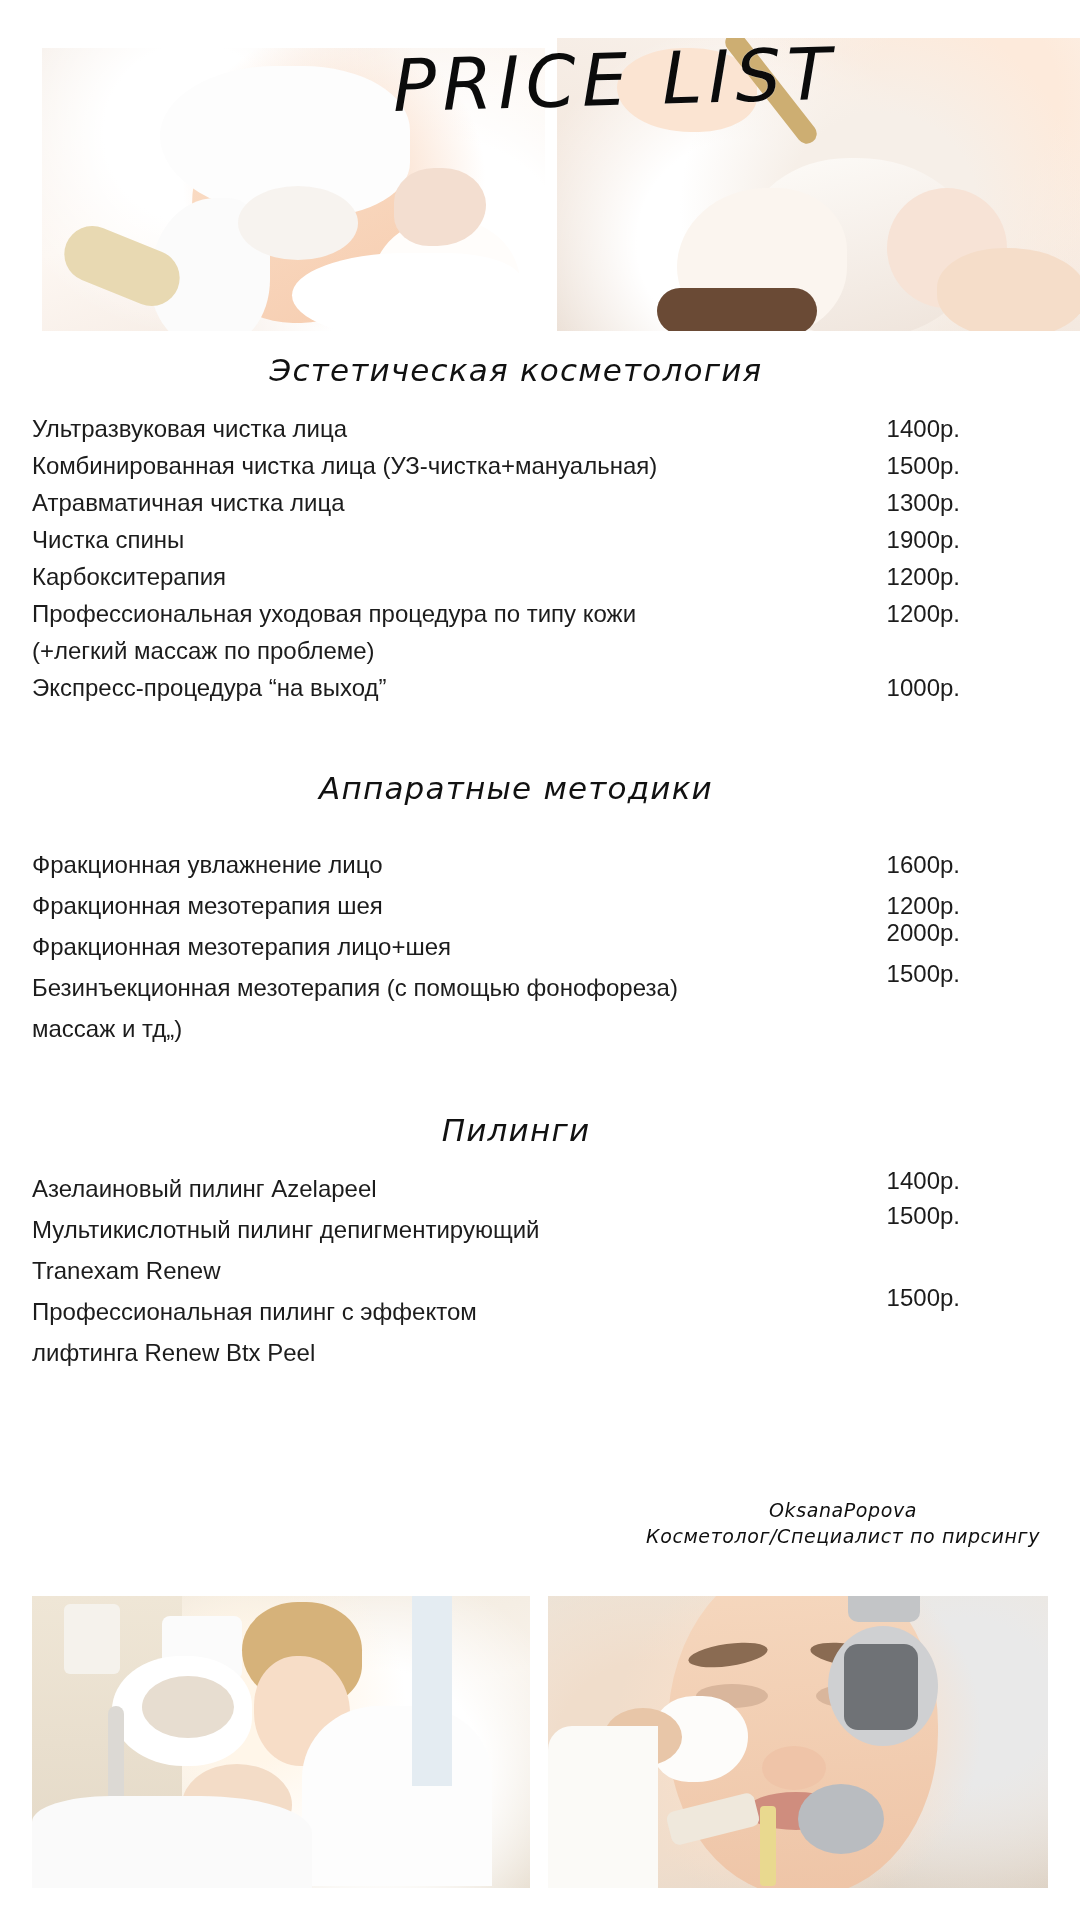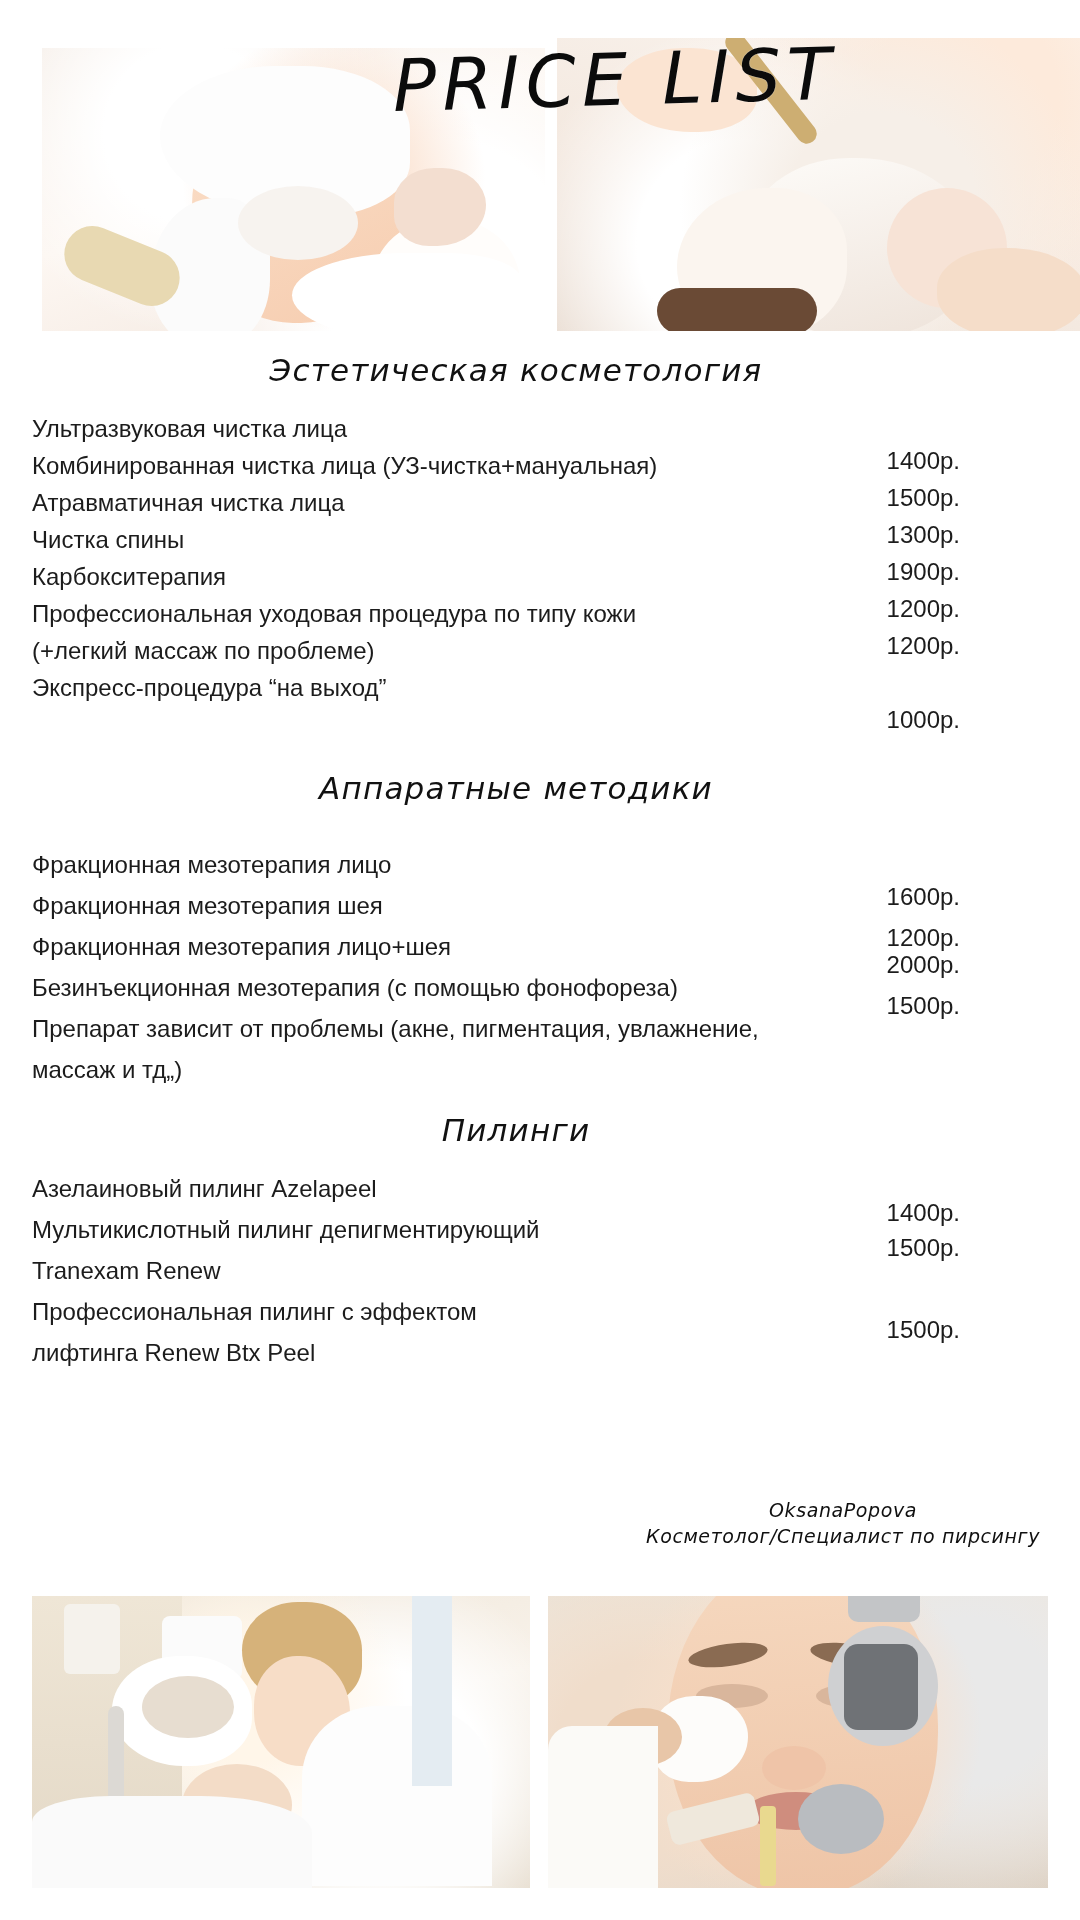--- a/index.html
+++ b/index.html
@@ -120,21 +120,20 @@
     white-space: nowrap;
   }
   .row .price {
     position: absolute;
     right: 36px;
     top: 0;
     font-size: 24px;
     line-height: 34px;
     color: #1c1c1c;
     white-space: nowrap;
-    margin-top: 32px;
   }
   .row.tall { height: 41px; }
 
   
   .price.up-6  { top: -8px; }
   .price.up-12 { top: -14px; }
 
   
   .signature {
     position: absolute;
@@ -231,38 +230,34 @@
   <div class="row">
     <span class="name">Экспресс-процедура “на выход”</span>
     <span class="price">1000р.</span>
   </div>
 </div>
 
 <div class="section-head head-2">Аппаратные методики</div>
 
 <div class="rows rows-2">
   <div class="row tall">
-    <span class="name">Фракционная мезотерапия лицо</span>
+    <span class="name">Фракционная увлажнение лицо</span>
     <span class="price">1600р.</span>
   </div>
   <div class="row tall">
     <span class="name">Фракционная мезотерапия шея</span>
     <span class="price">1200р.</span>
   </div>
   <div class="row tall">
     <span class="name">Фракционная мезотерапия лицо+шея</span>
     <span class="price up-12">2000р.</span>
   </div>
   <div class="row tall">
     <span class="name">Безинъекционная мезотерапия (с помощью фонофореза)</span>
     <span class="price up-12">1500р.</span>
-  </div>
-  <div class="row tall">
-    <span class="name">Препарат зависит от проблемы (акне, пигментация, увлажнение,</span>
-    <span class="price"></span>
   </div>
   <div class="row tall">
     <span class="name">массаж и тд„)</span>
     <span class="price"></span>
   </div>
 </div>
 
 <div class="section-head head-3">Пилинги</div>
 
 <div class="rows rows-3">

